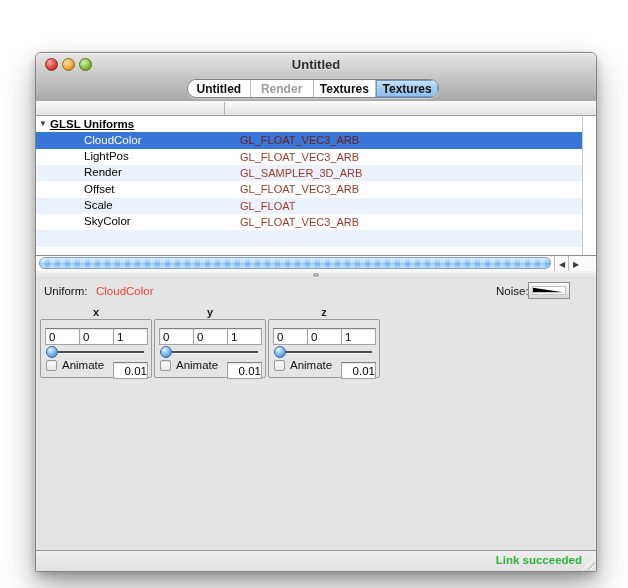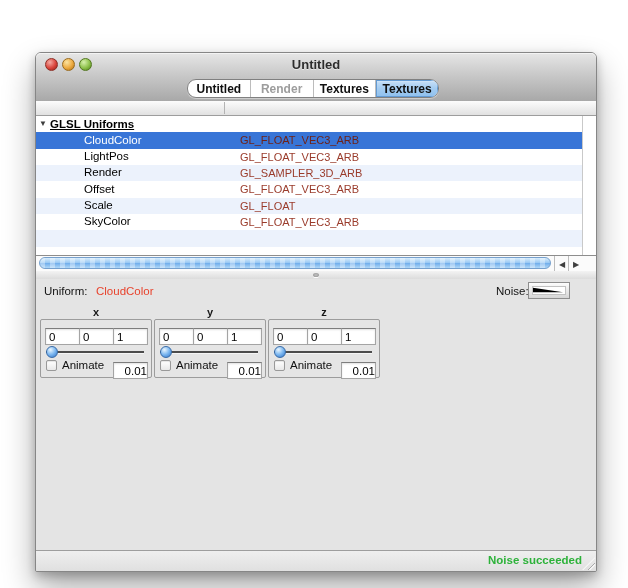--- a/index.html
+++ b/index.html
@@ -261,17 +261,17 @@
           <div class="slider-knob"></div>
         </div>
         <div class="checkbox"></div>
         <span class="animate-label">Animate</span>
         <input class="step-field" value="0.01" style="">
       </div>
     </div>
   </div>
 
   <div class="statusbar">
-    <span class="status-text">Noise succeeded</span>
+    <span class="status-text">Link succeeded</span>
     <div class="resize-grip"></div>
   </div>
 
 </div>
 
 </body></html>

